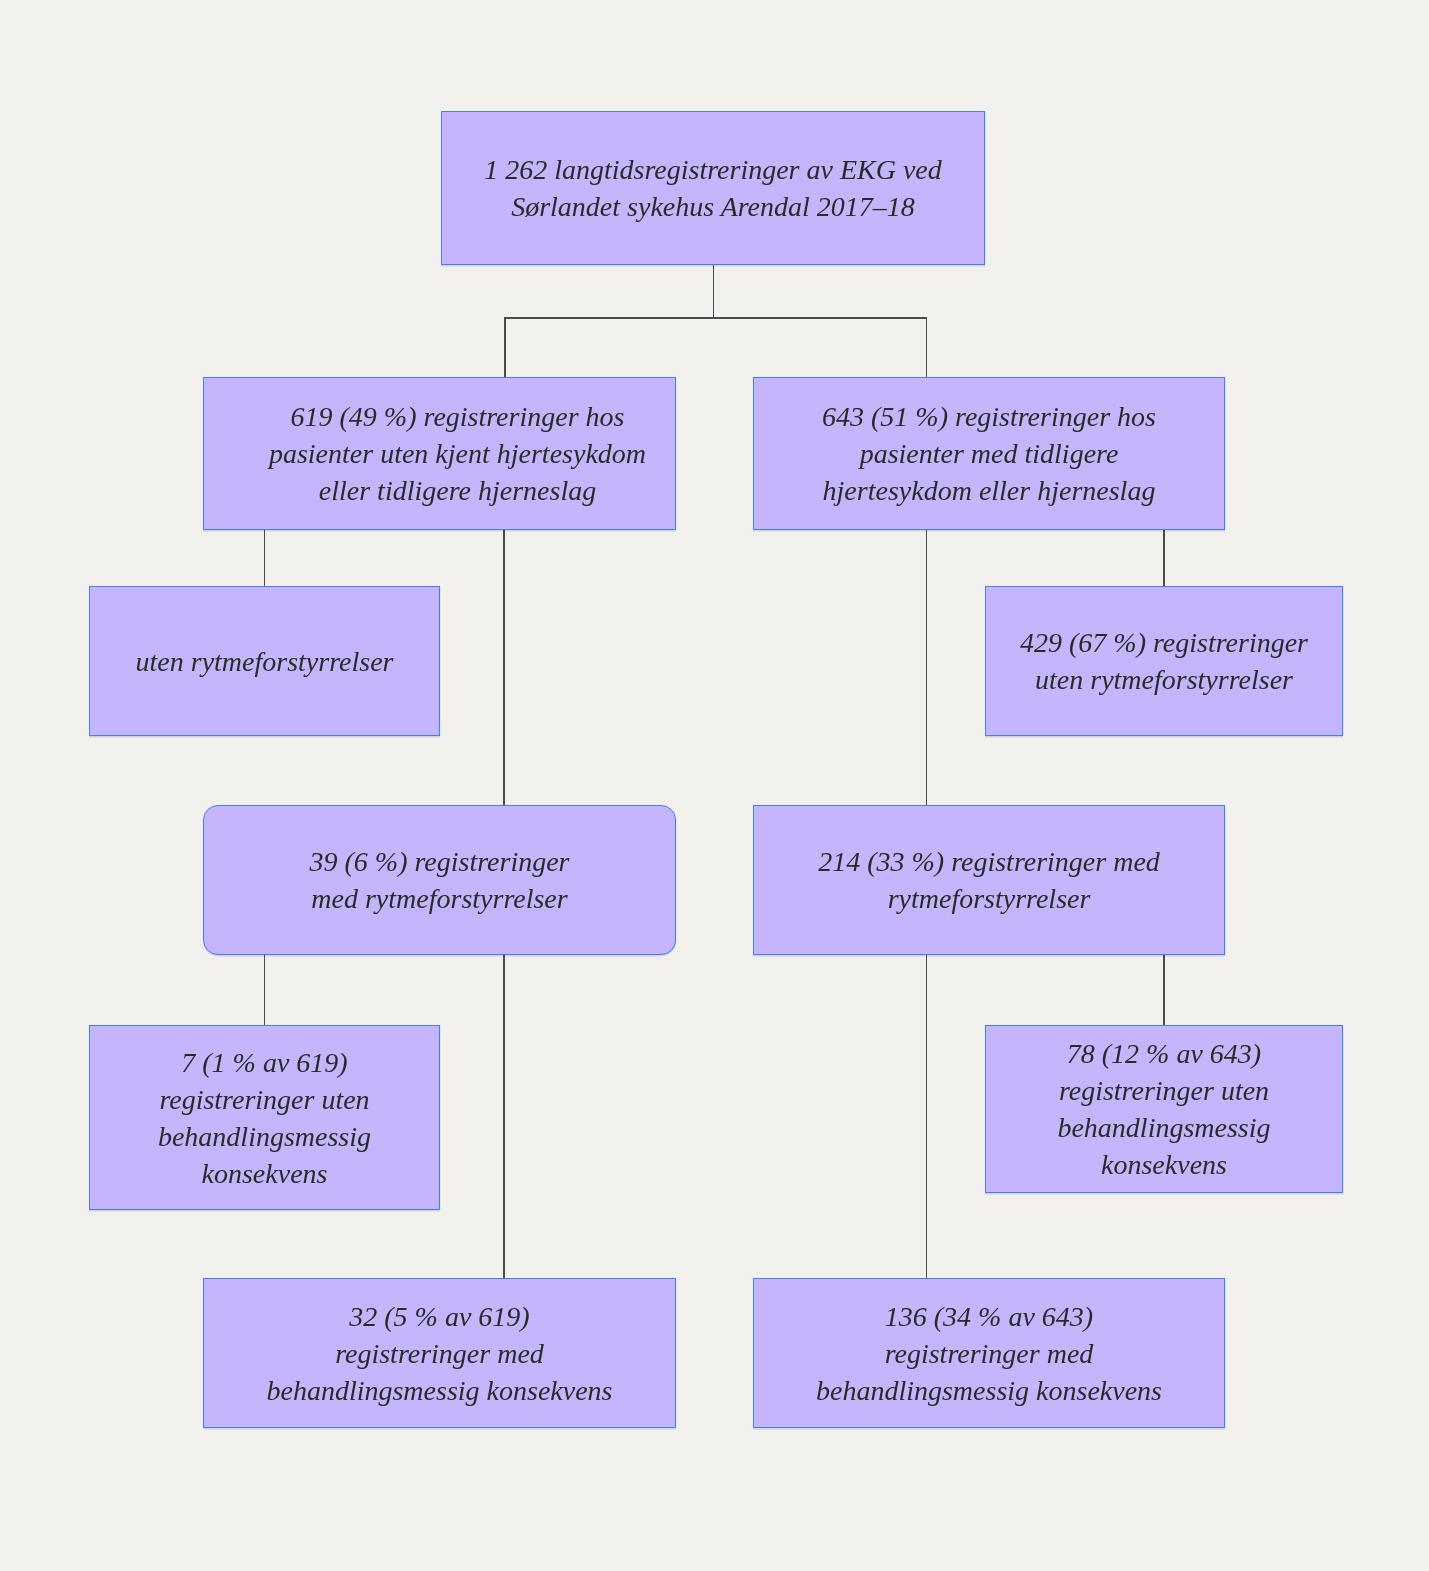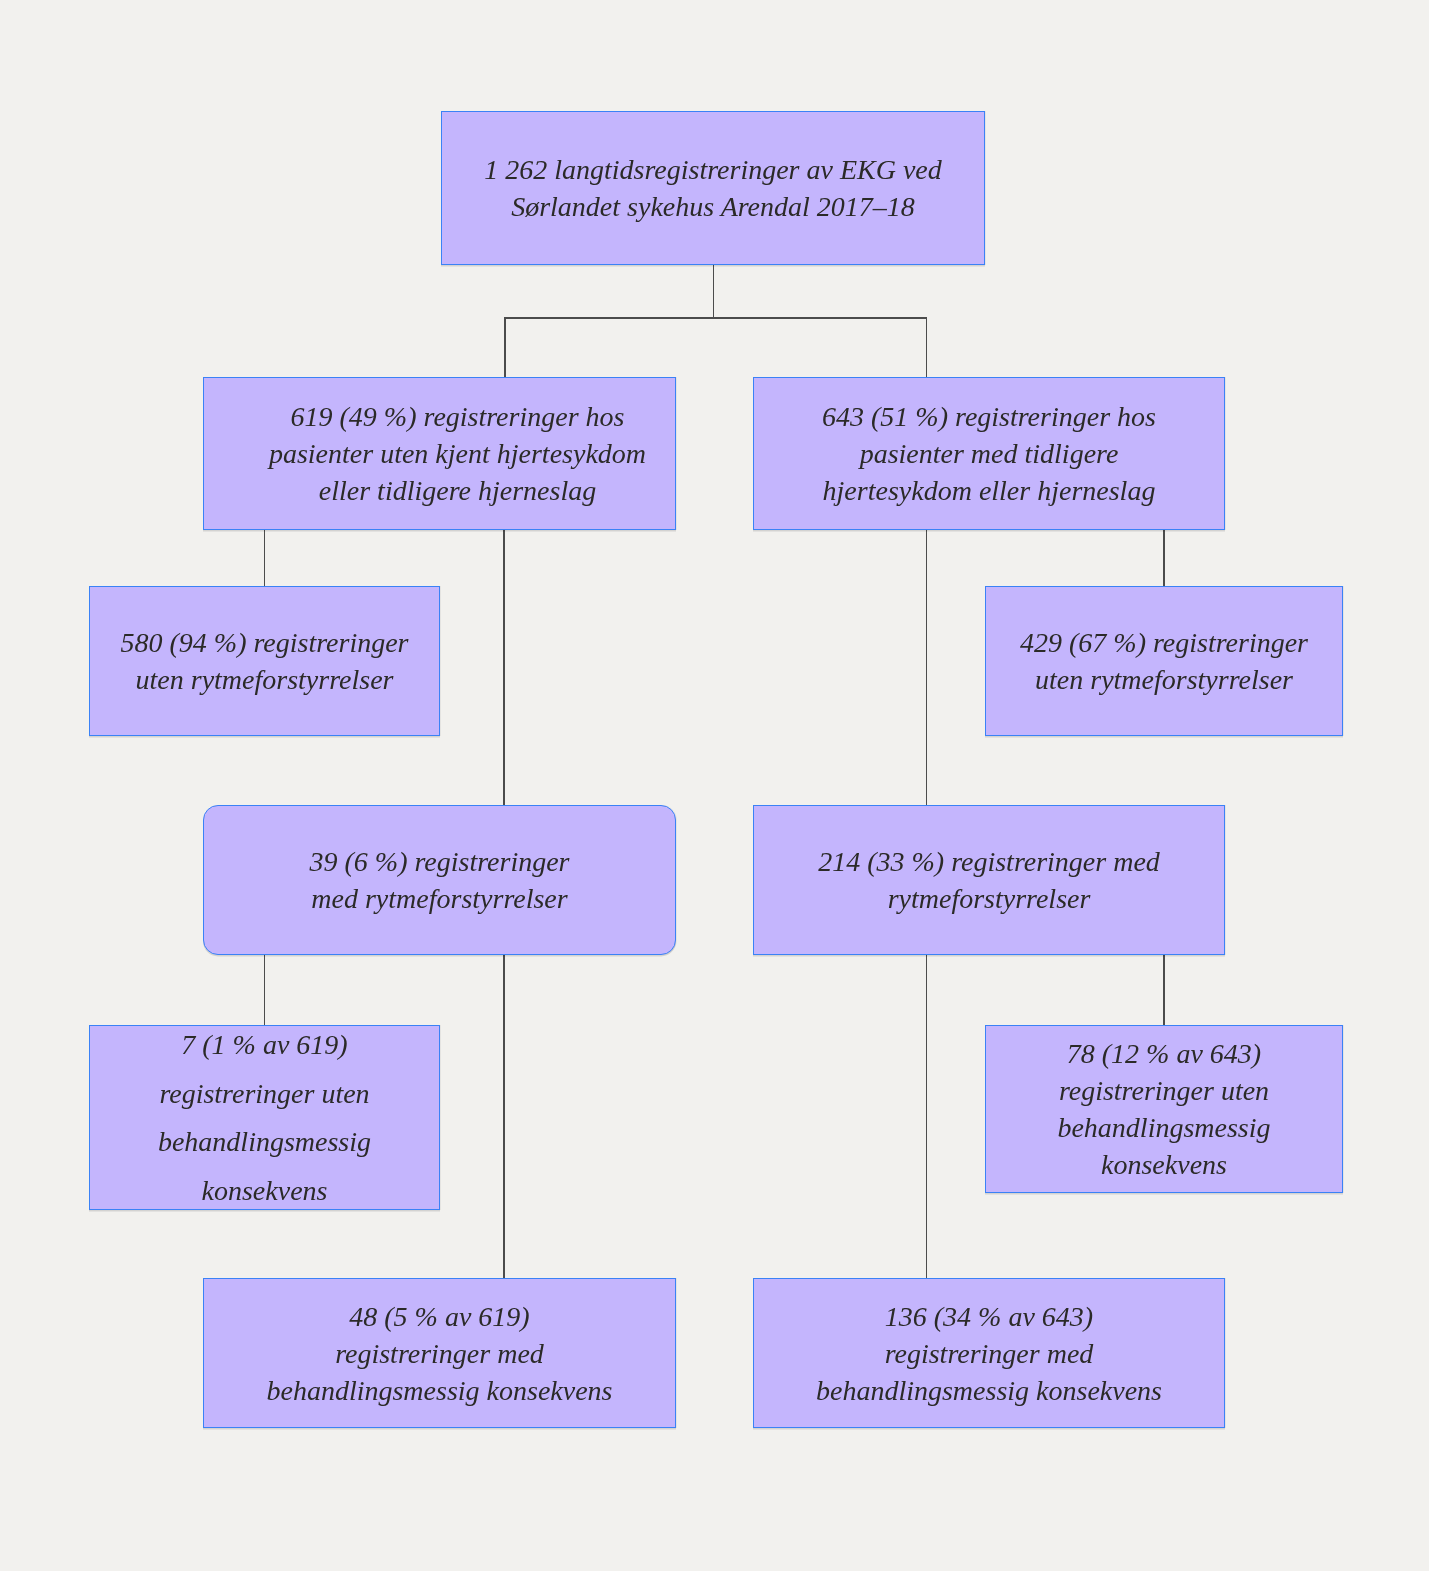--- a/index.html
+++ b/index.html
@@ -47,21 +47,21 @@
   .conn.h { height: 1.5px; }
 
   
   .b-root        { left: 441px; top: 111px;  width: 544px; height: 154px; }
   .b-lgroup      { left: 203px; top: 377px;  width: 473px; height: 153px; padding-left: 36px; }
   .b-rgroup      { left: 753px; top: 377px;  width: 472px; height: 153px; align-items: center; }
   .b-lnoarr      { left: 89px;  top: 586px;  width: 351px; height: 150px; }
   .b-rnoarr      { left: 985px; top: 586px;  width: 358px; height: 150px; }
   .b-larr        { left: 203px; top: 805px;  width: 473px; height: 150px; border-radius: 15px; }
   .b-rarr        { left: 753px; top: 805px;  width: 472px; height: 150px; }
-  .b-lnocons     { left: 89px;  top: 1025px; width: 351px; height: 185px; justify-content: space-between; }
+  .b-lnocons     { left: 89px;  top: 1025px; width: 351px; height: 185px; }
   .b-rnocons     { left: 985px; top: 1025px; width: 358px; height: 168px; }
   .b-lcons       { left: 203px; top: 1278px; width: 473px; height: 150px; }
   .b-rcons       { left: 753px; top: 1278px; width: 472px; height: 150px; }
 
   
   .c-root-v      { left: 712.5px;  top: 265px; height: 53px; }
   .c-split-h     { left: 504px;    top: 317px; width: 423px; }
   .c-ldrop       { left: 504px;    top: 317px; height: 60px; }
   .c-rdrop       { left: 925.5px;  top: 317px; height: 60px; }
   .c-lshort1     { left: 263.75px; top: 530px; height: 56px; }
@@ -102,21 +102,20 @@
     <span class="ln">eller tidligere hjerneslag</span>
   </div>
 
   <div class="box b-rgroup">
     <span class="ln">643 (51 %) registreringer hos</span>
     <span class="ln">pasienter med tidligere</span>
     <span class="ln">hjertesykdom eller hjerneslag</span>
   </div>
 
   <div class="box b-lnoarr">
-    <span class="ln">580 (94 %) registreringer</span>
     <span class="ln">uten rytmeforstyrrelser</span>
   </div>
 
   <div class="box b-rnoarr">
     <span class="ln">429 (67 %) registreringer</span>
     <span class="ln">uten rytmeforstyrrelser</span>
   </div>
 
   <div class="box b-larr">
     <span class="ln">39 (6 %) registreringer</span>
@@ -136,21 +135,21 @@
   </div>
 
   <div class="box b-rnocons">
     <span class="ln">78 (12 % av 643)</span>
     <span class="ln">registreringer uten</span>
     <span class="ln">behandlingsmessig</span>
     <span class="ln">konsekvens</span>
   </div>
 
   <div class="box b-lcons">
-    <span class="ln">48 (5 % av 619)</span>
+    <span class="ln">32 (5 % av 619)</span>
     <span class="ln">registreringer med</span>
     <span class="ln">behandlingsmessig konsekvens</span>
   </div>
 
   <div class="box b-rcons">
     <span class="ln">136 (34 % av 643)</span>
     <span class="ln">registreringer med</span>
     <span class="ln">behandlingsmessig konsekvens</span>
   </div>
 

